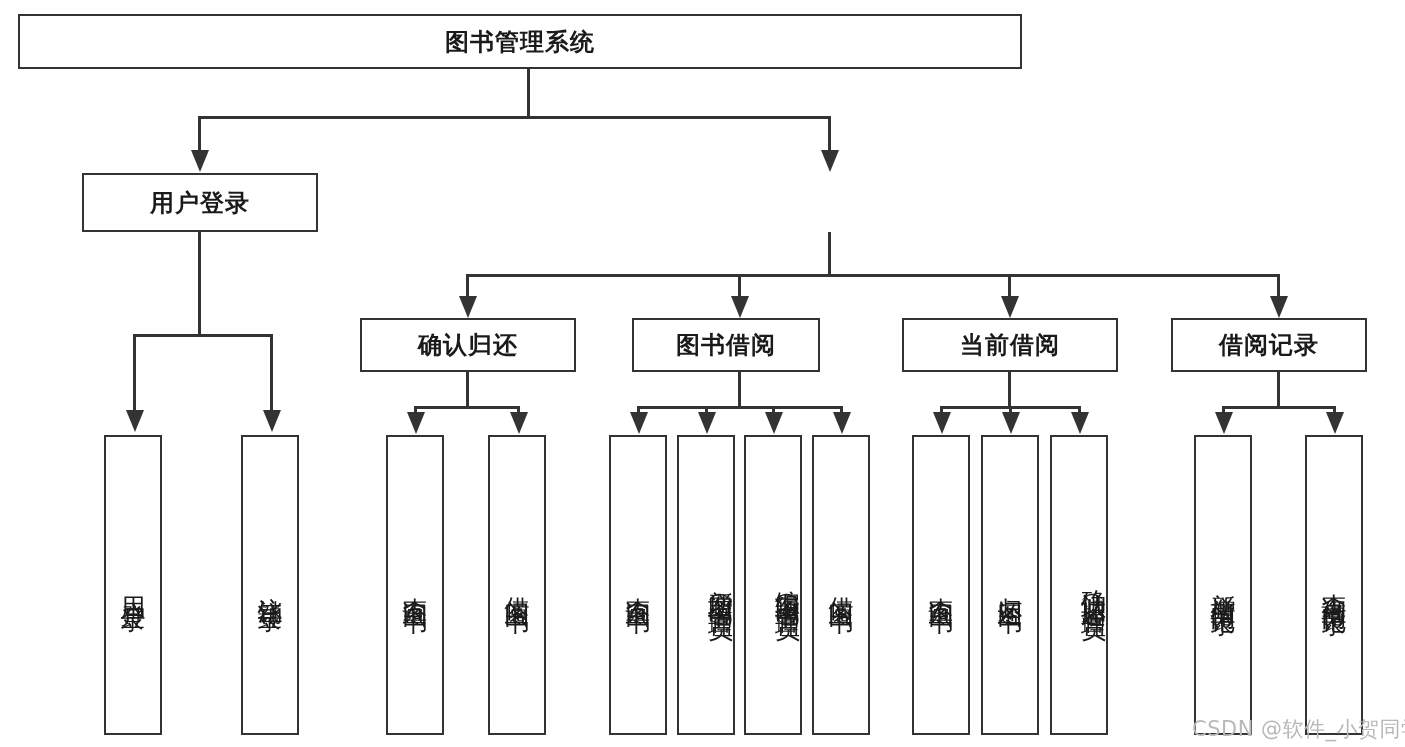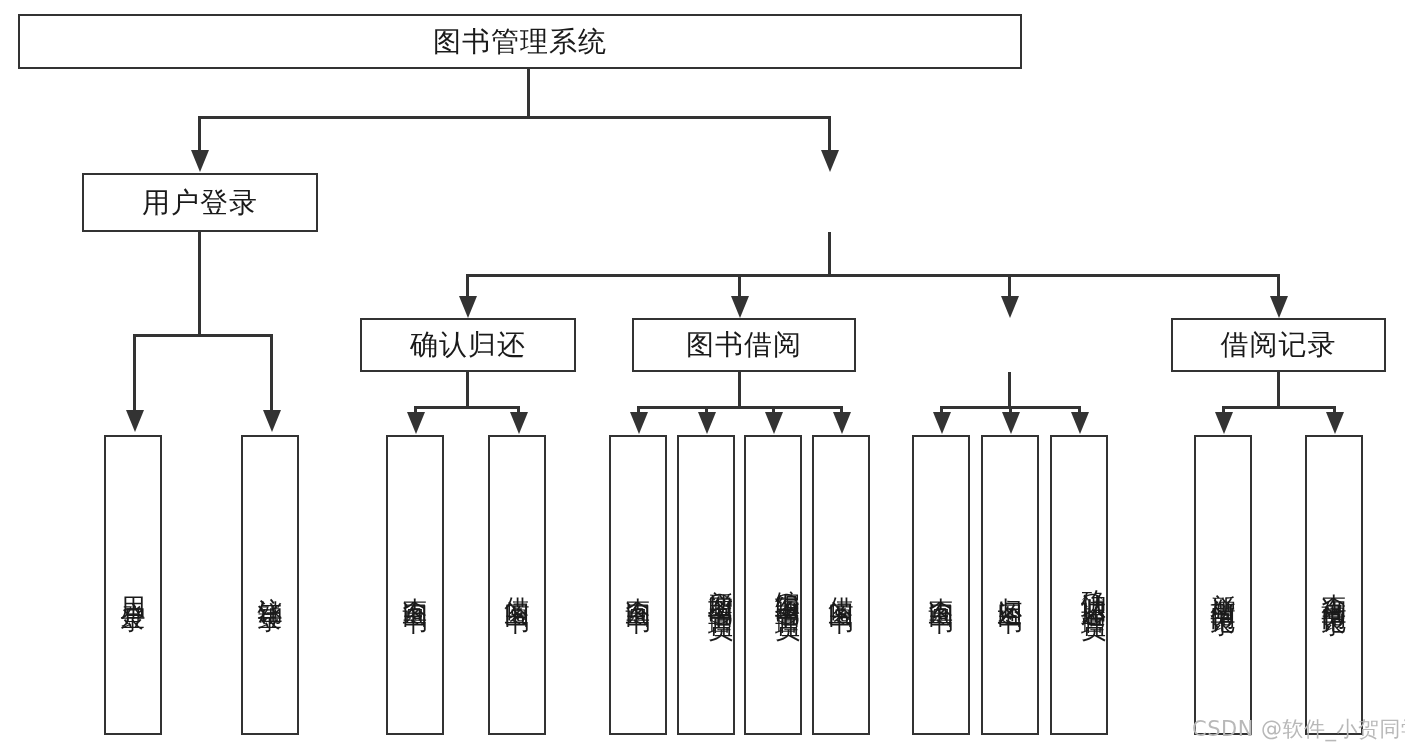--- a/index.html
+++ b/index.html
@@ -21,22 +21,23 @@
     position: absolute;
     box-sizing: border-box;
     border: 2.5px solid #333333;
     background: #ffffff;
     display: flex;
     align-items: center;
     justify-content: center;
     color: #1a1a1a;
   }
   .node-h {
-    font-size: 28px;
+    font-size: 24px;
     letter-spacing: 1px;
+    font-weight: bold;
   }
   .node-v {
     writing-mode: vertical-rl;
     text-orientation: upright;
     font-size: 25px;
     letter-spacing: 4px;
     align-items: flex-start;
     justify-content: center;
     padding-top: 14px;
     line-height: 1.0;
@@ -106,24 +107,27 @@
   <div class="edge vline" style="left:738px; top:274px; height:24px;"></div>
   <div class="arrow" style="left:730.5px; top:296px;"></div>
   <div class="edge vline" style="left:1008px; top:274px; height:24px;"></div>
   <div class="arrow" style="left:1000.5px; top:296px;"></div>
   <div class="edge vline" style="left:1277px; top:274px; height:24px;"></div>
   <div class="arrow" style="left:1269.5px; top:296px;"></div>
 
   <div class="node node-h" style="left:360px; top:318px; width:216px; height:54px;">
     <span>确认归还</span>
   </div>
-  <div class="node node-h" style="left:632px; top:318px; width:224px; height:54px;">
+  <div class="node node-h" style="left:632px; top:318px; width:188px; height:54px;">
     <span>图书借阅</span>
   </div>
-  <div class="node node-h" style="left:1171px; top:318px; width:215px; height:54px;justify-content:center;">
+  <div class="node node-h" style="left:902px; top:318px; width:216px; height:54px;">
+    <span>当前借阅</span>
+  </div>
+  <div class="node node-h" style="left:1171px; top:318px; width:196px; height:54px;justify-content:center;">
     <span>借阅记录</span>
   </div>
 
   <div class="edge vline" style="left:466px; top:372px; height:36px;"></div>
   <div class="edge hline" style="left:414px; top:406px; width:106px;"></div>
   <div class="edge vline" style="left:414px; top:406px; height:12px;"></div>
   <div class="arrow" style="left:406.5px; top:412px;"></div>
   <div class="edge vline" style="left:517px; top:406px; height:12px;"></div>
   <div class="arrow" style="left:509.5px; top:412px;"></div>
 

